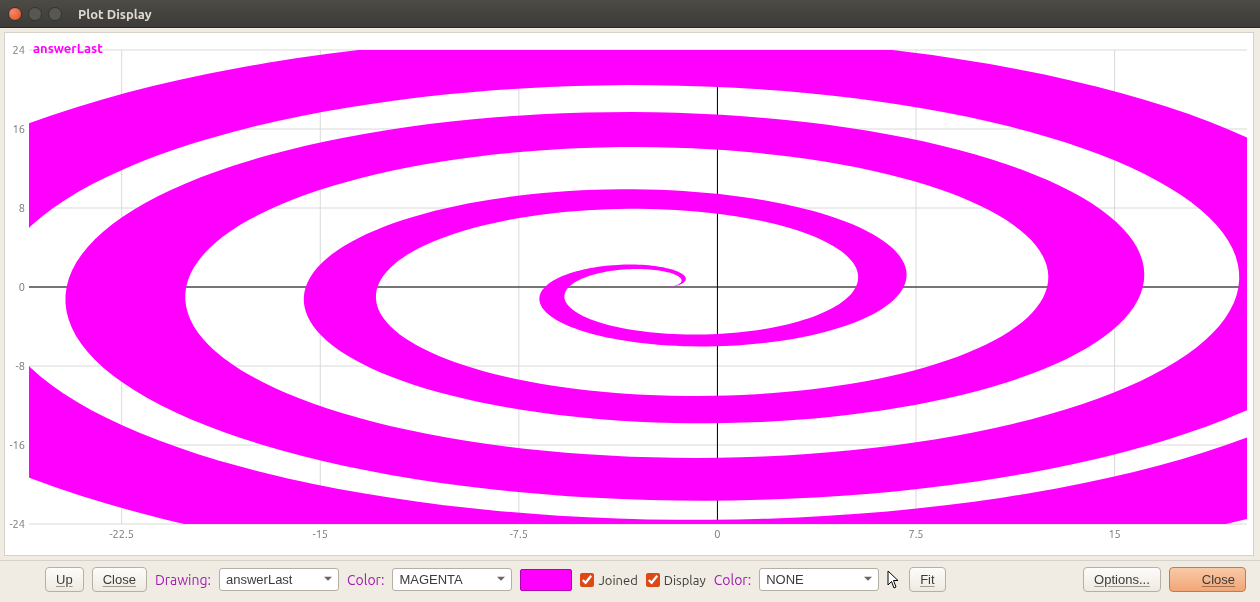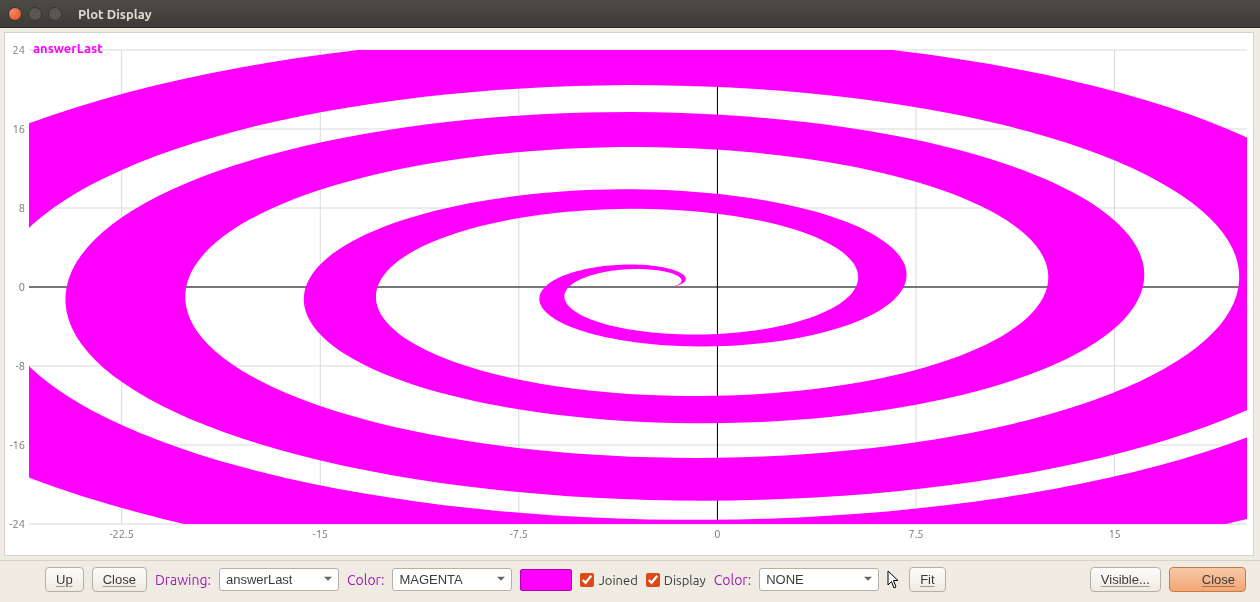--- a/index.html
+++ b/index.html
@@ -204,16 +204,16 @@
     <span class="select-wrap">
       <select class="select">
         <option>NONE</option>
       </select>
     </span>
     <svg class="cursor" viewBox="0 0 14 20" style="position:static;">
       <path d="M1 1 L1 15 L4.5 11.5 L7 18 L9 17 L6.5 10.5 L11 10.5 Z" fill="#fff" stroke="#000" stroke-width="1"></path>
     </svg>
     <button class="btn">Fit</button>
     <span class="spacer"></span>
-    <button class="btn">Visible...</button>
+    <button class="btn">Options...</button>
     <button class="btn highlight">Close</button>
   </div>
 </div>
 
 </body></html>

